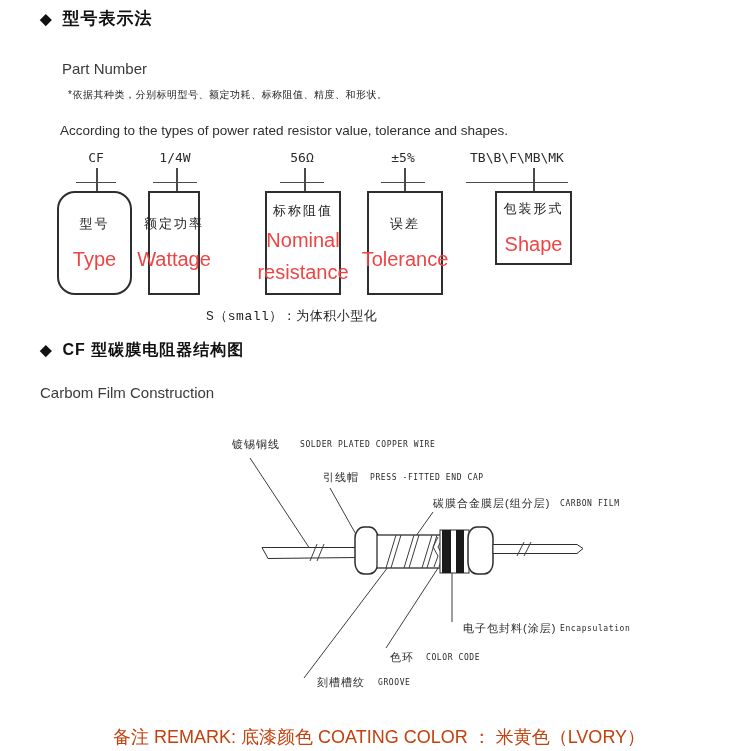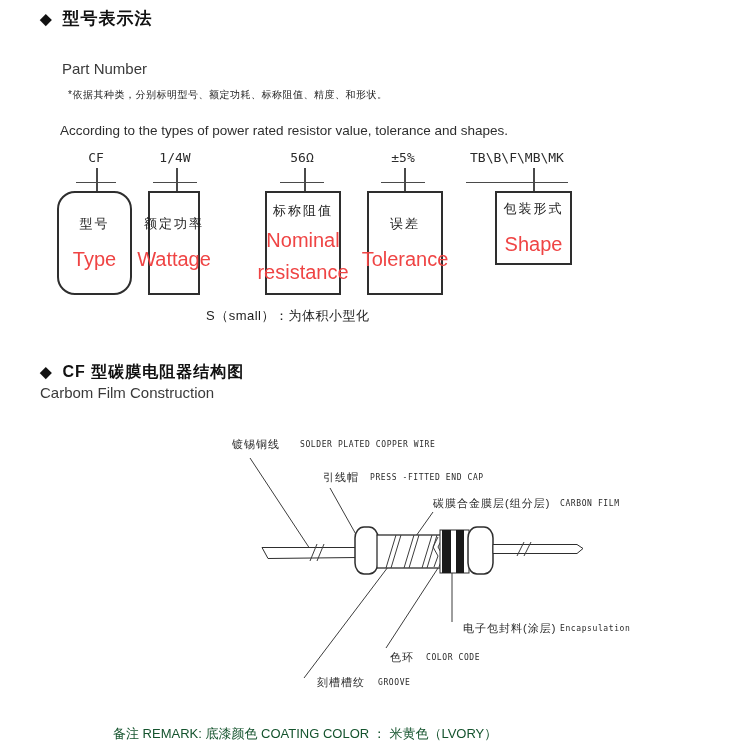--- a/index.html
+++ b/index.html
@@ -33,21 +33,21 @@
   .box-cn { font-size:13px; letter-spacing:2px; color:#1c1c1c; white-space:nowrap; }
   .box-en { font-size:20px; color:#ef4444; white-space:nowrap; }
   .footnote { font-size:13px; color:#1c1c1c; white-space:nowrap; letter-spacing:0.5px; }
 
   
   svg text { fill:#2a2a2a; }
   .cad-cn { font-size:11px; letter-spacing:1px; font-family:"Liberation Sans", sans-serif; }
   .cad-en { font-size:8px; letter-spacing:0.6px; font-family:"DejaVu Sans Mono", monospace; }
   .ln { stroke:#3d3d3d; stroke-width:1; fill:none; }
   .shape { stroke:#2e2e2e; fill:#ffffff; }
-  .remark { font-size:13px; color:#14532d; white-space:nowrap; }
+  .remark { font-size:18px; color:#c2410c; white-space:nowrap; }
 </style>
 </head>
 <body>
 
 <div class="abs h-cn" style="left:40px; top:7px;">
   <span class="diamond">◆</span><span>型号表示法</span>
 </div>
 <div class="abs h-en" style="left:62px; top:60px;">Part Number</div>
 <div class="abs note-cn" style="left:68px; top:88px;">*依据其种类，分别标明型号、额定功耗、标称阻值、精度、和形状。</div>
 <div class="abs note-en" style="left:60px; top:123px;">According to the types of power rated resistor value, tolerance and shapes.</div>
@@ -83,24 +83,24 @@
     <span class="box-en">Tolerance</span>
   </div>
 
   <div class="code-label" style="left:466px; top:150px; width:102px;">TB\B\F\MB\MK</div>
   <div class="connector" style="left:533px; top:168px; height:23px;"></div>
   <div class="field-box" style="left:495px; top:191px; width:77px; height:74px;">
     <span class="box-cn">包装形式</span>
     <span class="box-en">Shape</span>
   </div>
 
-  <div class="abs footnote" style="left:206px; top:307px;">S（small）：为体积小型化</div>
+  <div class="abs footnote" style="left:206px; top:307px;font-family:Liberation Mono, monospace;">S（small）：为体积小型化</div>
 </div>
 
-<div class="abs h-cn" style="left:40px; top:362px; font-size:16px;text-align:right;">
+<div class="abs h-cn" style="left:40px; top:340px; font-size:16px;text-align:right;">
   <span class="diamond">◆</span><span>CF 型碳膜电阻器结构图</span>
 </div>
 <div class="abs h-en" style="left:40px; top:384px;">Carbom Film Construction</div>
 
 <svg class="abs" style="left:230px; top:430px;" width="480" height="275" viewBox="0 0 480 275">
 
   <line class="ln" x1="20" y1="28" x2="82" y2="122"></line>
   <line class="ln" x1="100" y1="58" x2="128" y2="108"></line>
   <line class="ln" x1="203" y1="82" x2="186" y2="106"></line>
   <line class="ln" x1="222" y1="135" x2="222" y2="192"></line>

